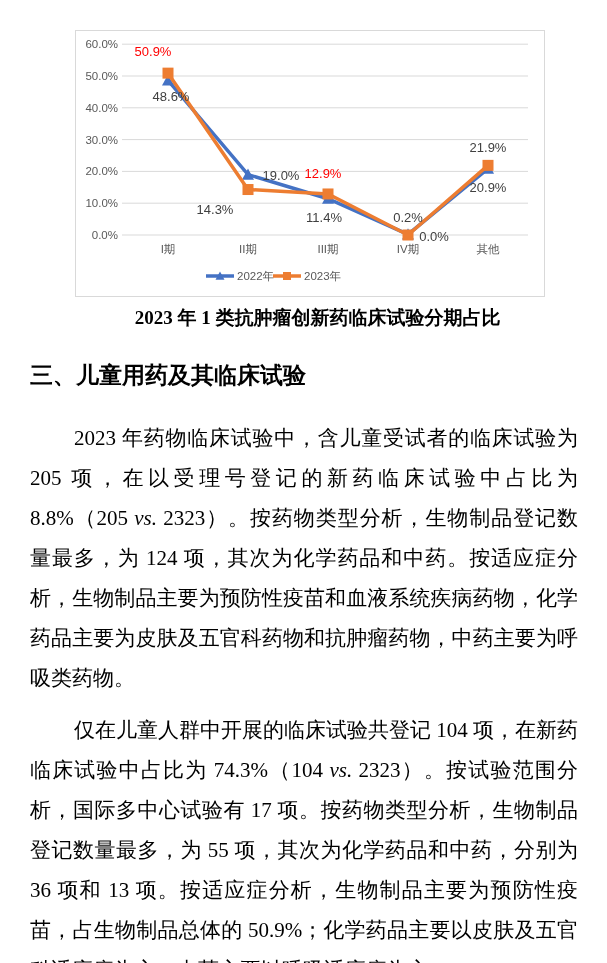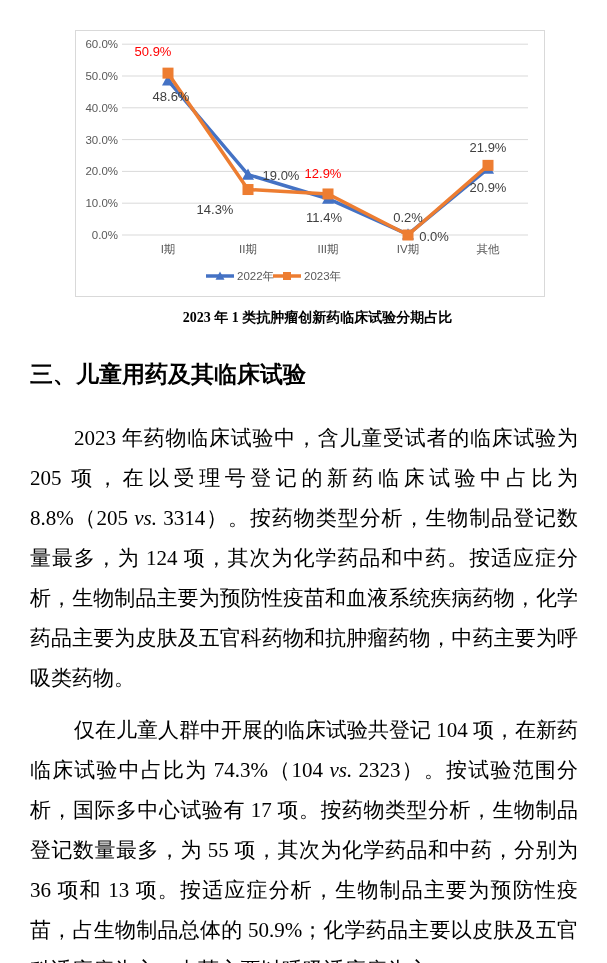--- a/index.html
+++ b/index.html
@@ -10,25 +10,25 @@
   .chart-figure { margin:0; }
   .chart-panel {
     position:absolute; left:75px; top:30px; width:470px; height:267px;
     border:1px solid #d9d9d9; background:#ffffff; box-sizing:border-box;
   }
   .chart-panel svg { display:block; }
   svg text { font-family:"Liberation Sans", sans-serif; }
   .caption {
     position:absolute; left:30px; top:306px; width:575px; margin:0;
     text-align:center; font-family:"Liberation Serif", serif;
-    font-weight:bold; font-size:14px; line-height:24px;
+    font-weight:bold; font-size:19px; line-height:24px;
   }
   .heading {
     position:absolute; left:30px; top:360px; margin:0;
-    font-family:Liberation Serif, serif;
+    font-family:Liberation Sans, sans-serif;
     font-weight:bold; font-size:23px; line-height:30px;
   }
   .body-text {
     position:absolute; left:30px; top:418px; width:548px;
     font-size:21px; line-height:40px; text-align:justify;
   }
   .body-text p { margin:0 0 12px 0; text-indent:44px; }
   .it { font-style:italic;font-family:Liberation Serif, serif; }
 </style>
 </head>
@@ -87,17 +87,17 @@
           <rect x="207" y="241" width="8" height="8" fill="#ED7D31"></rect>
           <text x="228" y="249" font-size="11.5" fill="#595959">2023年</text>
         </svg>
     </div>
     <figcaption class="caption">2023 年 1 类抗肿瘤创新药临床试验分期占比</figcaption>
   </figure>
 
   <h2 class="heading">三、儿童用药及其临床试验</h2>
 
   <div class="body-text">
-    <p class="para"><span>2023 年药物临床试验中，含儿童受试者的临床试验为 205 项，在以受理号登记的新药临床试验中占比为 8.8%（205 </span><span class="it">vs.</span><span> 3314）。按药物类型分析，生物制品登记数量最多，为 124 项，其次为化学药品和中药。按适应症分析，生物制品主要为预防性疫苗和血液系统疾病药物，化学药品主要为皮肤及五官科药物和抗肿瘤药物，中药主要为呼吸类药物。</span></p>
+    <p class="para"><span>2023 年药物临床试验中，含儿童受试者的临床试验为 205 项，在以受理号登记的新药临床试验中占比为 8.8%（205 </span><span class="it">vs.</span><span> 2323）。按药物类型分析，生物制品登记数量最多，为 124 项，其次为化学药品和中药。按适应症分析，生物制品主要为预防性疫苗和血液系统疾病药物，化学药品主要为皮肤及五官科药物和抗肿瘤药物，中药主要为呼吸类药物。</span></p>
     <p class="para"><span>仅在儿童人群中开展的临床试验共登记 104 项，在新药临床试验中占比为 74.3%（104 </span><span class="it">vs.</span><span> 2323）。按试验范围分析，国际多中心试验有 17 项。按药物类型分析，生物制品登记数量最多，为 55 项，其次为化学药品和中药，分别为 36 项和 13 项。按适应症分析，生物制品主要为预防性疫苗，占生物制品总体的 50.9%；化学药品主要以皮肤及五官科适应症为主；中药主要以呼吸适应症为主。</span></p>
   </div>
 
 </div>
 
 </body></html>

